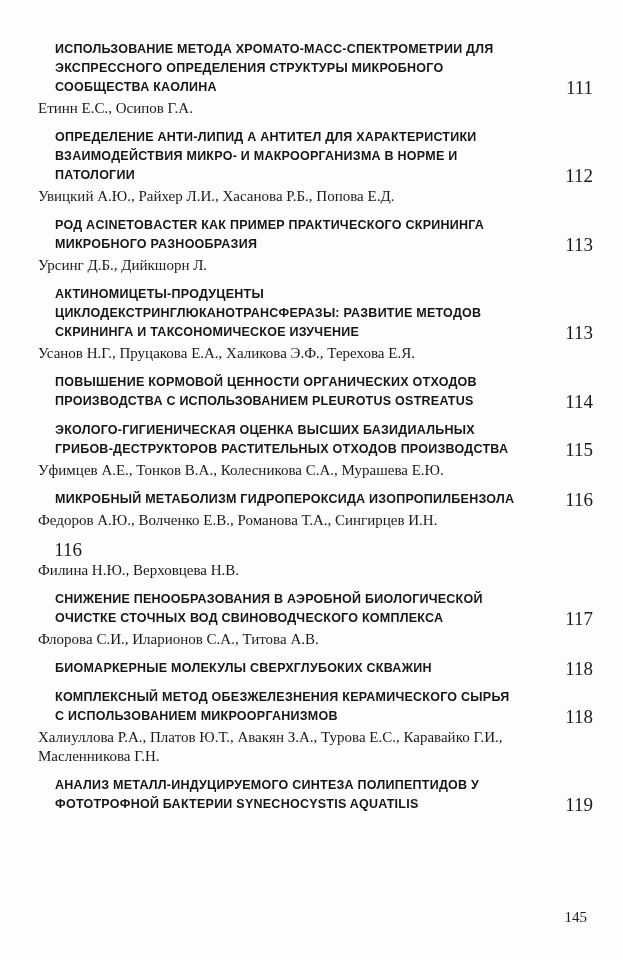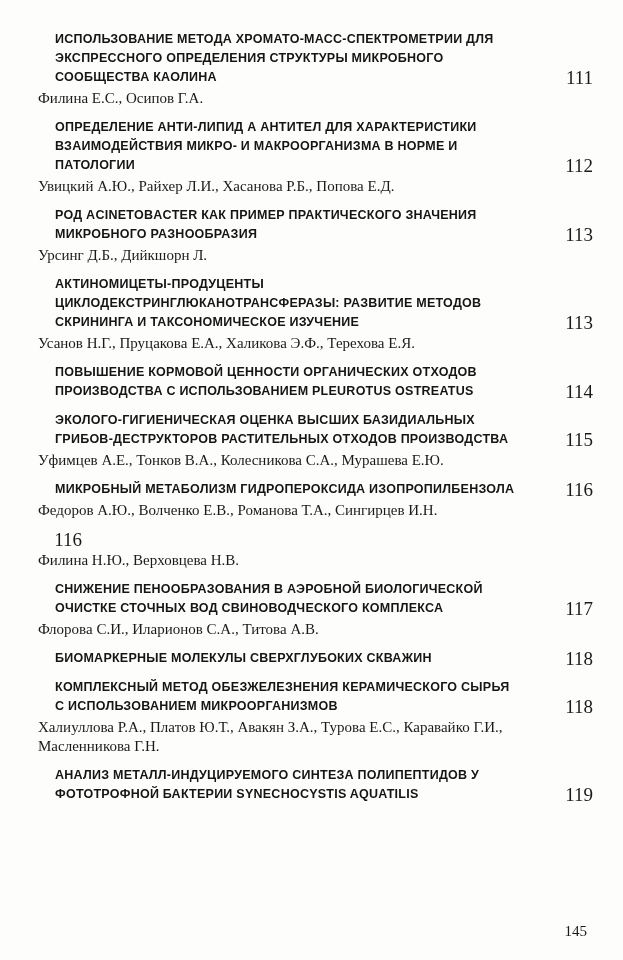--- a/index.html
+++ b/index.html
@@ -8,21 +8,21 @@
   }
   body {
     width: 623px;
     height: 960px;
     background: #fdfdfc;
     color: #171717;
     position: relative;
     overflow: hidden;
   }
   .page {
-    padding: 30px 30px 0 38px;
+    padding: 40px 30px 0 38px;
   }
   .entry {
     margin-bottom: 10px;
   }
   .entry-head {
     display: flex;
     justify-content: space-between;
     align-items: flex-end;
   }
   .entry-title {
@@ -47,50 +47,50 @@
     font-family: "Liberation Serif", serif;
     font-size: 15px;
     line-height: 19px;
     margin-top: 2px;
     max-width: 548px;
     color: #1a1a1a;
   }
   .page-footer {
     position: absolute;
     right: 36px;
-    bottom: 20px;
+    bottom: 34px;
     font-family: "Liberation Serif", serif;
     font-size: 15px;
     color: #1a1a1a;
   }
 </style>
 </head>
 <body>
 
 <div class="page">
 
   <div class="entry">
     <div class="entry-head">
       <div class="entry-title">ИСПОЛЬЗОВАНИЕ МЕТОДА ХРОМАТО-МАСС-СПЕКТРОМЕТРИИ ДЛЯ ЭКСПРЕССНОГО ОПРЕДЕЛЕНИЯ СТРУКТУРЫ МИКРОБНОГО СООБЩЕСТВА КАОЛИНА</div>
       <div class="entry-page">111</div>
     </div>
-    <div class="entry-authors">Филина Е.С., Осипов Г.А.</div>
+    <div class="entry-authors">Етинн Е.С., Осипов Г.А.</div>
   </div>
 
   <div class="entry">
     <div class="entry-head">
       <div class="entry-title">ОПРЕДЕЛЕНИЕ АНТИ-ЛИПИД А АНТИТЕЛ ДЛЯ ХАРАКТЕРИСТИКИ ВЗАИМОДЕЙСТВИЯ МИКРО- И МАКРООРГАНИЗМА В НОРМЕ И ПАТОЛОГИИ</div>
       <div class="entry-page">112</div>
     </div>
     <div class="entry-authors">Увицкий А.Ю., Райхер Л.И., Хасанова Р.Б., Попова Е.Д.</div>
   </div>
 
   <div class="entry">
     <div class="entry-head">
-      <div class="entry-title">РОД ACINETOBACTER КАК ПРИМЕР ПРАКТИЧЕСКОГО ЗНАЧЕНИЯ МИКРОБНОГО РАЗНООБРАЗИЯ</div>
+      <div class="entry-title">РОД ACINETOBACTER КАК ПРИМЕР ПРАКТИЧЕСКОГО СКРИНИНГА МИКРОБНОГО РАЗНООБРАЗИЯ</div>
       <div class="entry-page">113</div>
     </div>
     <div class="entry-authors">Урсинг Д.Б., Дийкшорн Л.</div>
   </div>
 
   <div class="entry">
     <div class="entry-head">
       <div class="entry-title">АКТИНОМИЦЕТЫ-ПРОДУЦЕНТЫ ЦИКЛОДЕКСТРИНГЛЮКАНОТРАНСФЕРАЗЫ: РАЗВИТИЕ МЕТОДОВ СКРИНИНГА И ТАКСОНОМИЧЕСКОЕ ИЗУЧЕНИЕ</div>
       <div class="entry-page">113</div>
     </div>

